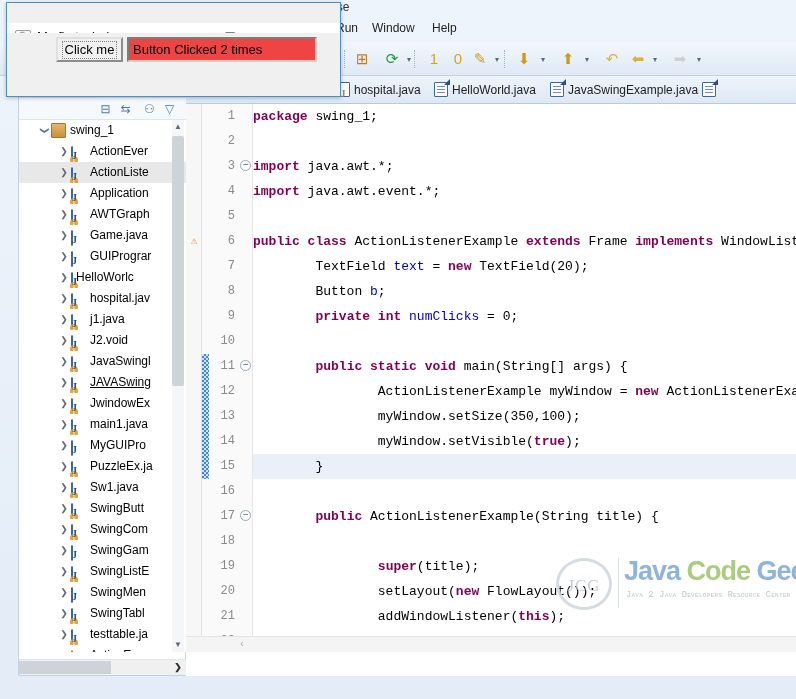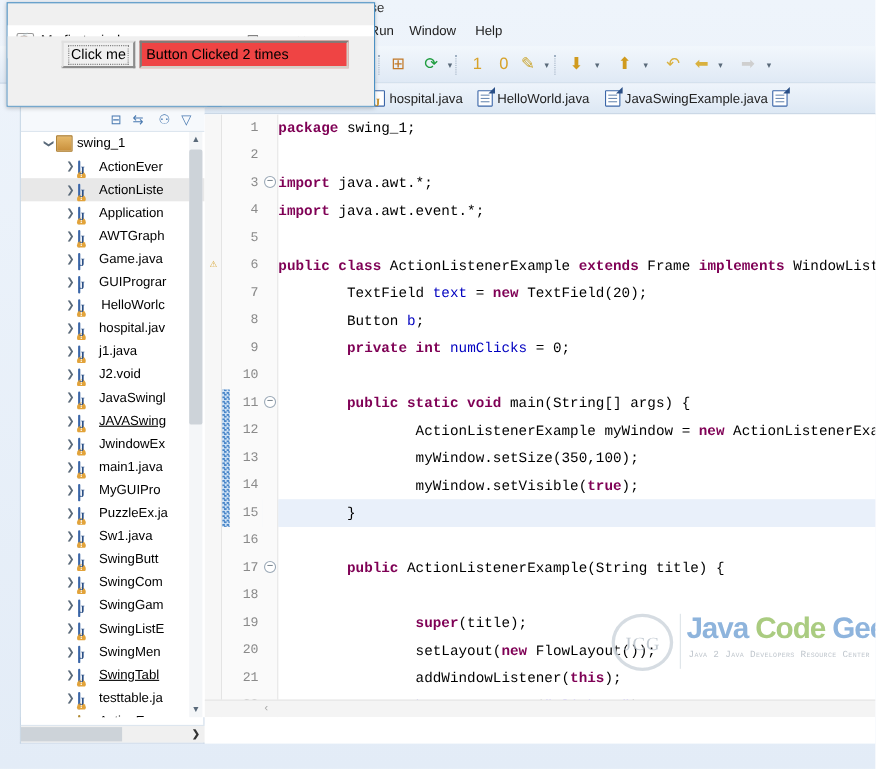--- a/index.html
+++ b/index.html
@@ -370,37 +370,37 @@
           <span class="tw" style="left: 18px; transform: rotate(90deg); display: inline-block;">❯</span>
           <span class="ticon ico-pkg" style="left: 32px;"></span>
           <span class="tlabel" style="left: 51px;">swing_1</span>
         </div>
         <div class="trow"><span class="tw" style="left: 38px; transform: none; display: inline-block;">❯</span><span class="ticon ico-javaw" style="left: 52px;"></span><span class="tlabel" style="left: 71px;">ActionEver</span></div>
         <div class="trow sel"><span class="tw" style="left: 38px; transform: none; display: inline-block;">❯</span><span class="ticon ico-javaw" style="left: 52px;"></span><span class="tlabel" style="left: 71px;">ActionListe</span></div>
         <div class="trow"><span class="tw" style="left: 38px; transform: none; display: inline-block;">❯</span><span class="ticon ico-javaw" style="left: 52px;"></span><span class="tlabel" style="left: 71px;">Application</span></div>
         <div class="trow"><span class="tw" style="left: 38px; transform: none; display: inline-block;">❯</span><span class="ticon ico-javaw" style="left: 52px;"></span><span class="tlabel" style="left: 71px;">AWTGraph</span></div>
         <div class="trow"><span class="tw" style="left: 38px; transform: none; display: inline-block;">❯</span><span class="ticon ico-java" style="left: 52px;"></span><span class="tlabel" style="left: 71px;">Game.java</span></div>
         <div class="trow"><span class="tw" style="left: 38px; transform: none; display: inline-block;">❯</span><span class="ticon ico-java" style="left: 52px;"></span><span class="tlabel" style="left: 71px;">GUIPrograr</span></div>
-        <div class="trow"><span class="tw" style="left: 38px; transform: none; display: inline-block;">❯</span><span class="ticon ico-javaw" style="left: 52px;"></span><span class="tlabel" style="left: 73px;">HelloWorlc</span></div>
+        <div class="trow"><span class="tw" style="left: 38px; transform: none; display: inline-block;">❯</span><span class="ticon ico-javaw" style="left: 52px;"></span><span class="tlabel" style="left: 57px;">HelloWorlc</span></div>
         <div class="trow"><span class="tw" style="left: 38px; transform: none; display: inline-block;">❯</span><span class="ticon ico-javaw" style="left: 52px;"></span><span class="tlabel" style="left: 71px;">hospital.jav</span></div>
         <div class="trow"><span class="tw" style="left: 38px; transform: none; display: inline-block;">❯</span><span class="ticon ico-javaw" style="left: 52px;"></span><span class="tlabel" style="left: 71px;">j1.java</span></div>
         <div class="trow"><span class="tw" style="left: 38px; transform: none; display: inline-block;">❯</span><span class="ticon ico-javaw" style="left: 52px;"></span><span class="tlabel" style="left: 71px;">J2.void</span></div>
         <div class="trow"><span class="tw" style="left: 38px; transform: none; display: inline-block;">❯</span><span class="ticon ico-javaw" style="left: 52px;"></span><span class="tlabel" style="left: 71px;">JavaSwingl</span></div>
         <div class="trow"><span class="tw" style="left: 38px; transform: none; display: inline-block;">❯</span><span class="ticon ico-javaw" style="left: 52px;"></span><span class="tlabel" style="left: 71px; text-decoration: underline;">JAVASwing</span></div>
         <div class="trow"><span class="tw" style="left: 38px; transform: none; display: inline-block;">❯</span><span class="ticon ico-javaw" style="left: 52px;"></span><span class="tlabel" style="left: 71px;">JwindowEx</span></div>
         <div class="trow"><span class="tw" style="left: 38px; transform: none; display: inline-block;">❯</span><span class="ticon ico-javaw" style="left: 52px;"></span><span class="tlabel" style="left: 71px;">main1.java</span></div>
         <div class="trow"><span class="tw" style="left: 38px; transform: none; display: inline-block;">❯</span><span class="ticon ico-java" style="left: 52px;"></span><span class="tlabel" style="left: 71px;">MyGUIPro</span></div>
         <div class="trow"><span class="tw" style="left: 38px; transform: none; display: inline-block;">❯</span><span class="ticon ico-javaw" style="left: 52px;"></span><span class="tlabel" style="left: 71px;">PuzzleEx.ja</span></div>
         <div class="trow"><span class="tw" style="left: 38px; transform: none; display: inline-block;">❯</span><span class="ticon ico-javaw" style="left: 52px;"></span><span class="tlabel" style="left: 71px;">Sw1.java</span></div>
         <div class="trow"><span class="tw" style="left: 38px; transform: none; display: inline-block;">❯</span><span class="ticon ico-javaw" style="left: 52px;"></span><span class="tlabel" style="left: 71px;">SwingButt</span></div>
         <div class="trow"><span class="tw" style="left: 38px; transform: none; display: inline-block;">❯</span><span class="ticon ico-javaw" style="left: 52px;"></span><span class="tlabel" style="left: 71px;">SwingCom</span></div>
         <div class="trow"><span class="tw" style="left: 38px; transform: none; display: inline-block;">❯</span><span class="ticon ico-java" style="left: 52px;"></span><span class="tlabel" style="left: 71px;">SwingGam</span></div>
         <div class="trow"><span class="tw" style="left: 38px; transform: none; display: inline-block;">❯</span><span class="ticon ico-javaw" style="left: 52px;"></span><span class="tlabel" style="left: 71px;">SwingListE</span></div>
         <div class="trow"><span class="tw" style="left: 38px; transform: none; display: inline-block;">❯</span><span class="ticon ico-java" style="left: 52px;"></span><span class="tlabel" style="left: 71px;">SwingMen</span></div>
-        <div class="trow"><span class="tw" style="left: 38px; transform: none; display: inline-block;">❯</span><span class="ticon ico-javaw" style="left: 52px;"></span><span class="tlabel" style="left: 71px; text-decoration: underline;">SwingTabl</span></div>
+        <div class="trow"><span class="tw" style="left: 38px; transform: none; display: inline-block;">❯</span><span class="ticon ico-javaw" style="left: 52px;"></span><span class="tlabel" style="left: 71px;">SwingTabl</span></div>
         <div class="trow"><span class="tw" style="left: 38px; transform: none; display: inline-block;">❯</span><span class="ticon ico-javaw" style="left: 52px;"></span><span class="tlabel" style="left: 71px;">testtable.ja</span></div>
         <div class="trow"><span class="ticon ico-zip" style="left: 52px;"></span><span class="tlabel" style="left: 71px;">ActionEver</span></div>
       </div>
 
     <div id="tree-vscroll">
       <div class="scroll-arrow" style="top:0;">▲</div>
       <div id="tree-vthumb" style="top:16px;height:250px;"></div>
       <div class="scroll-arrow" style="bottom:0;">▼</div>
     </div>
 

